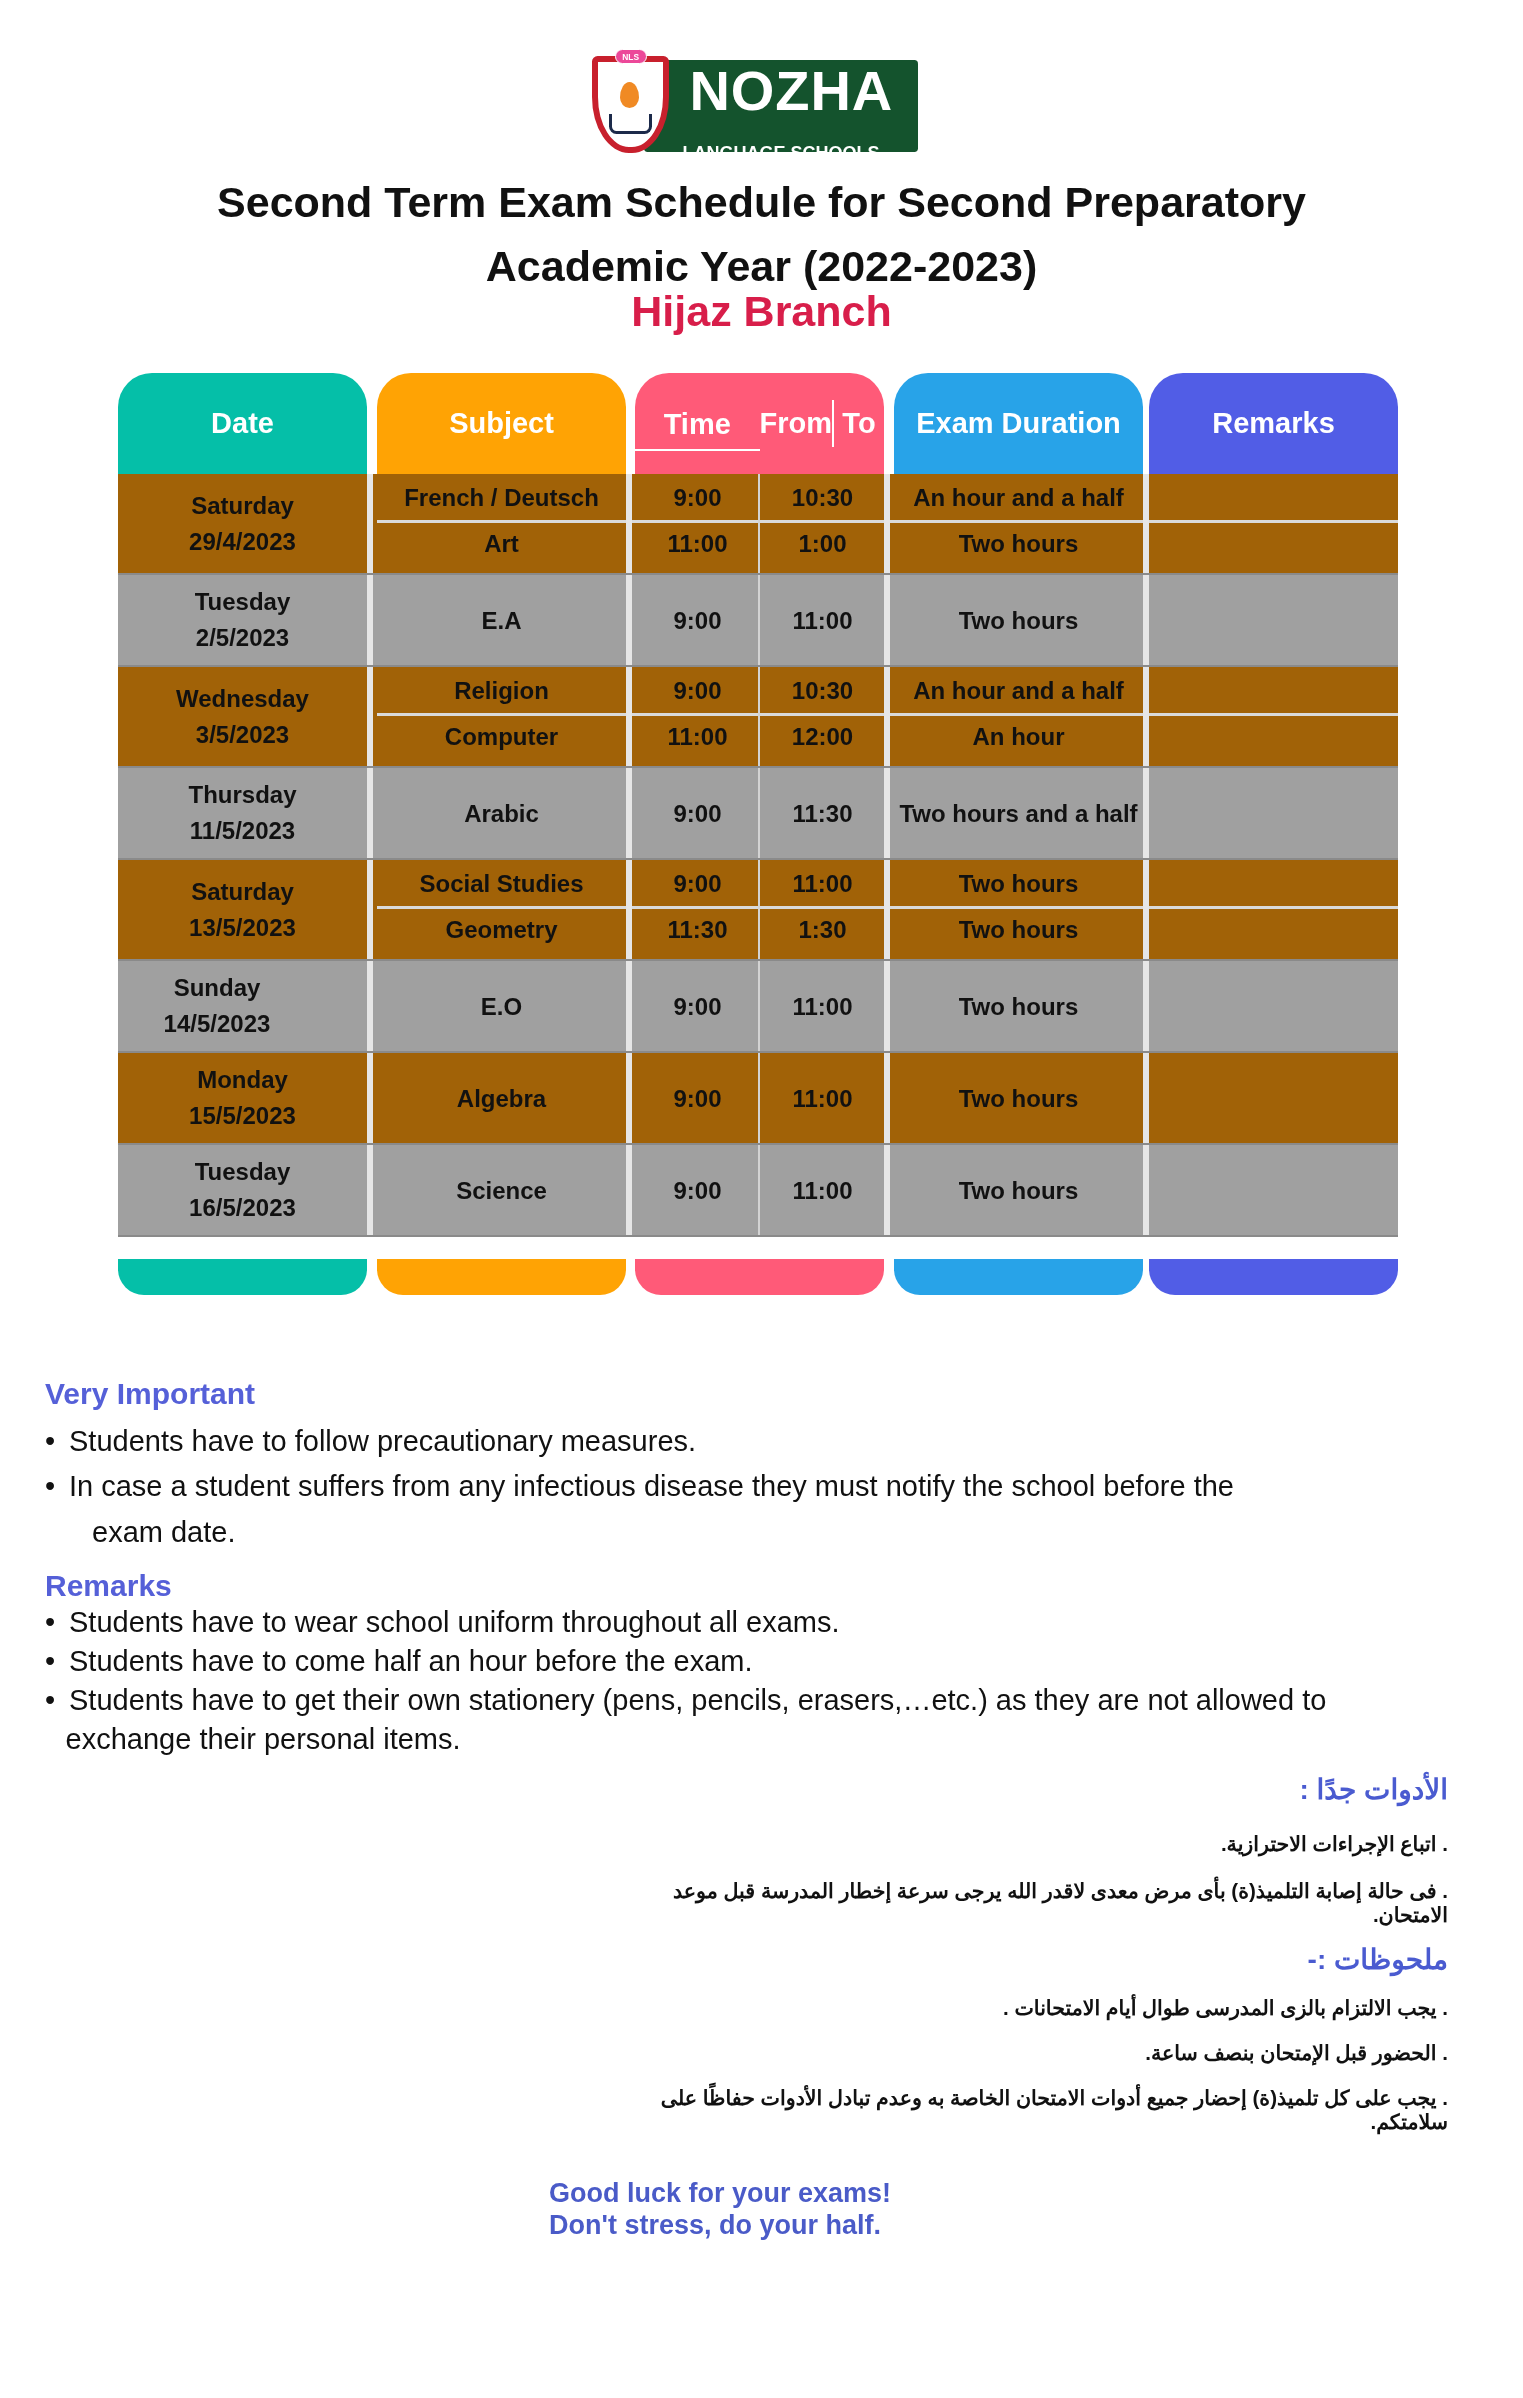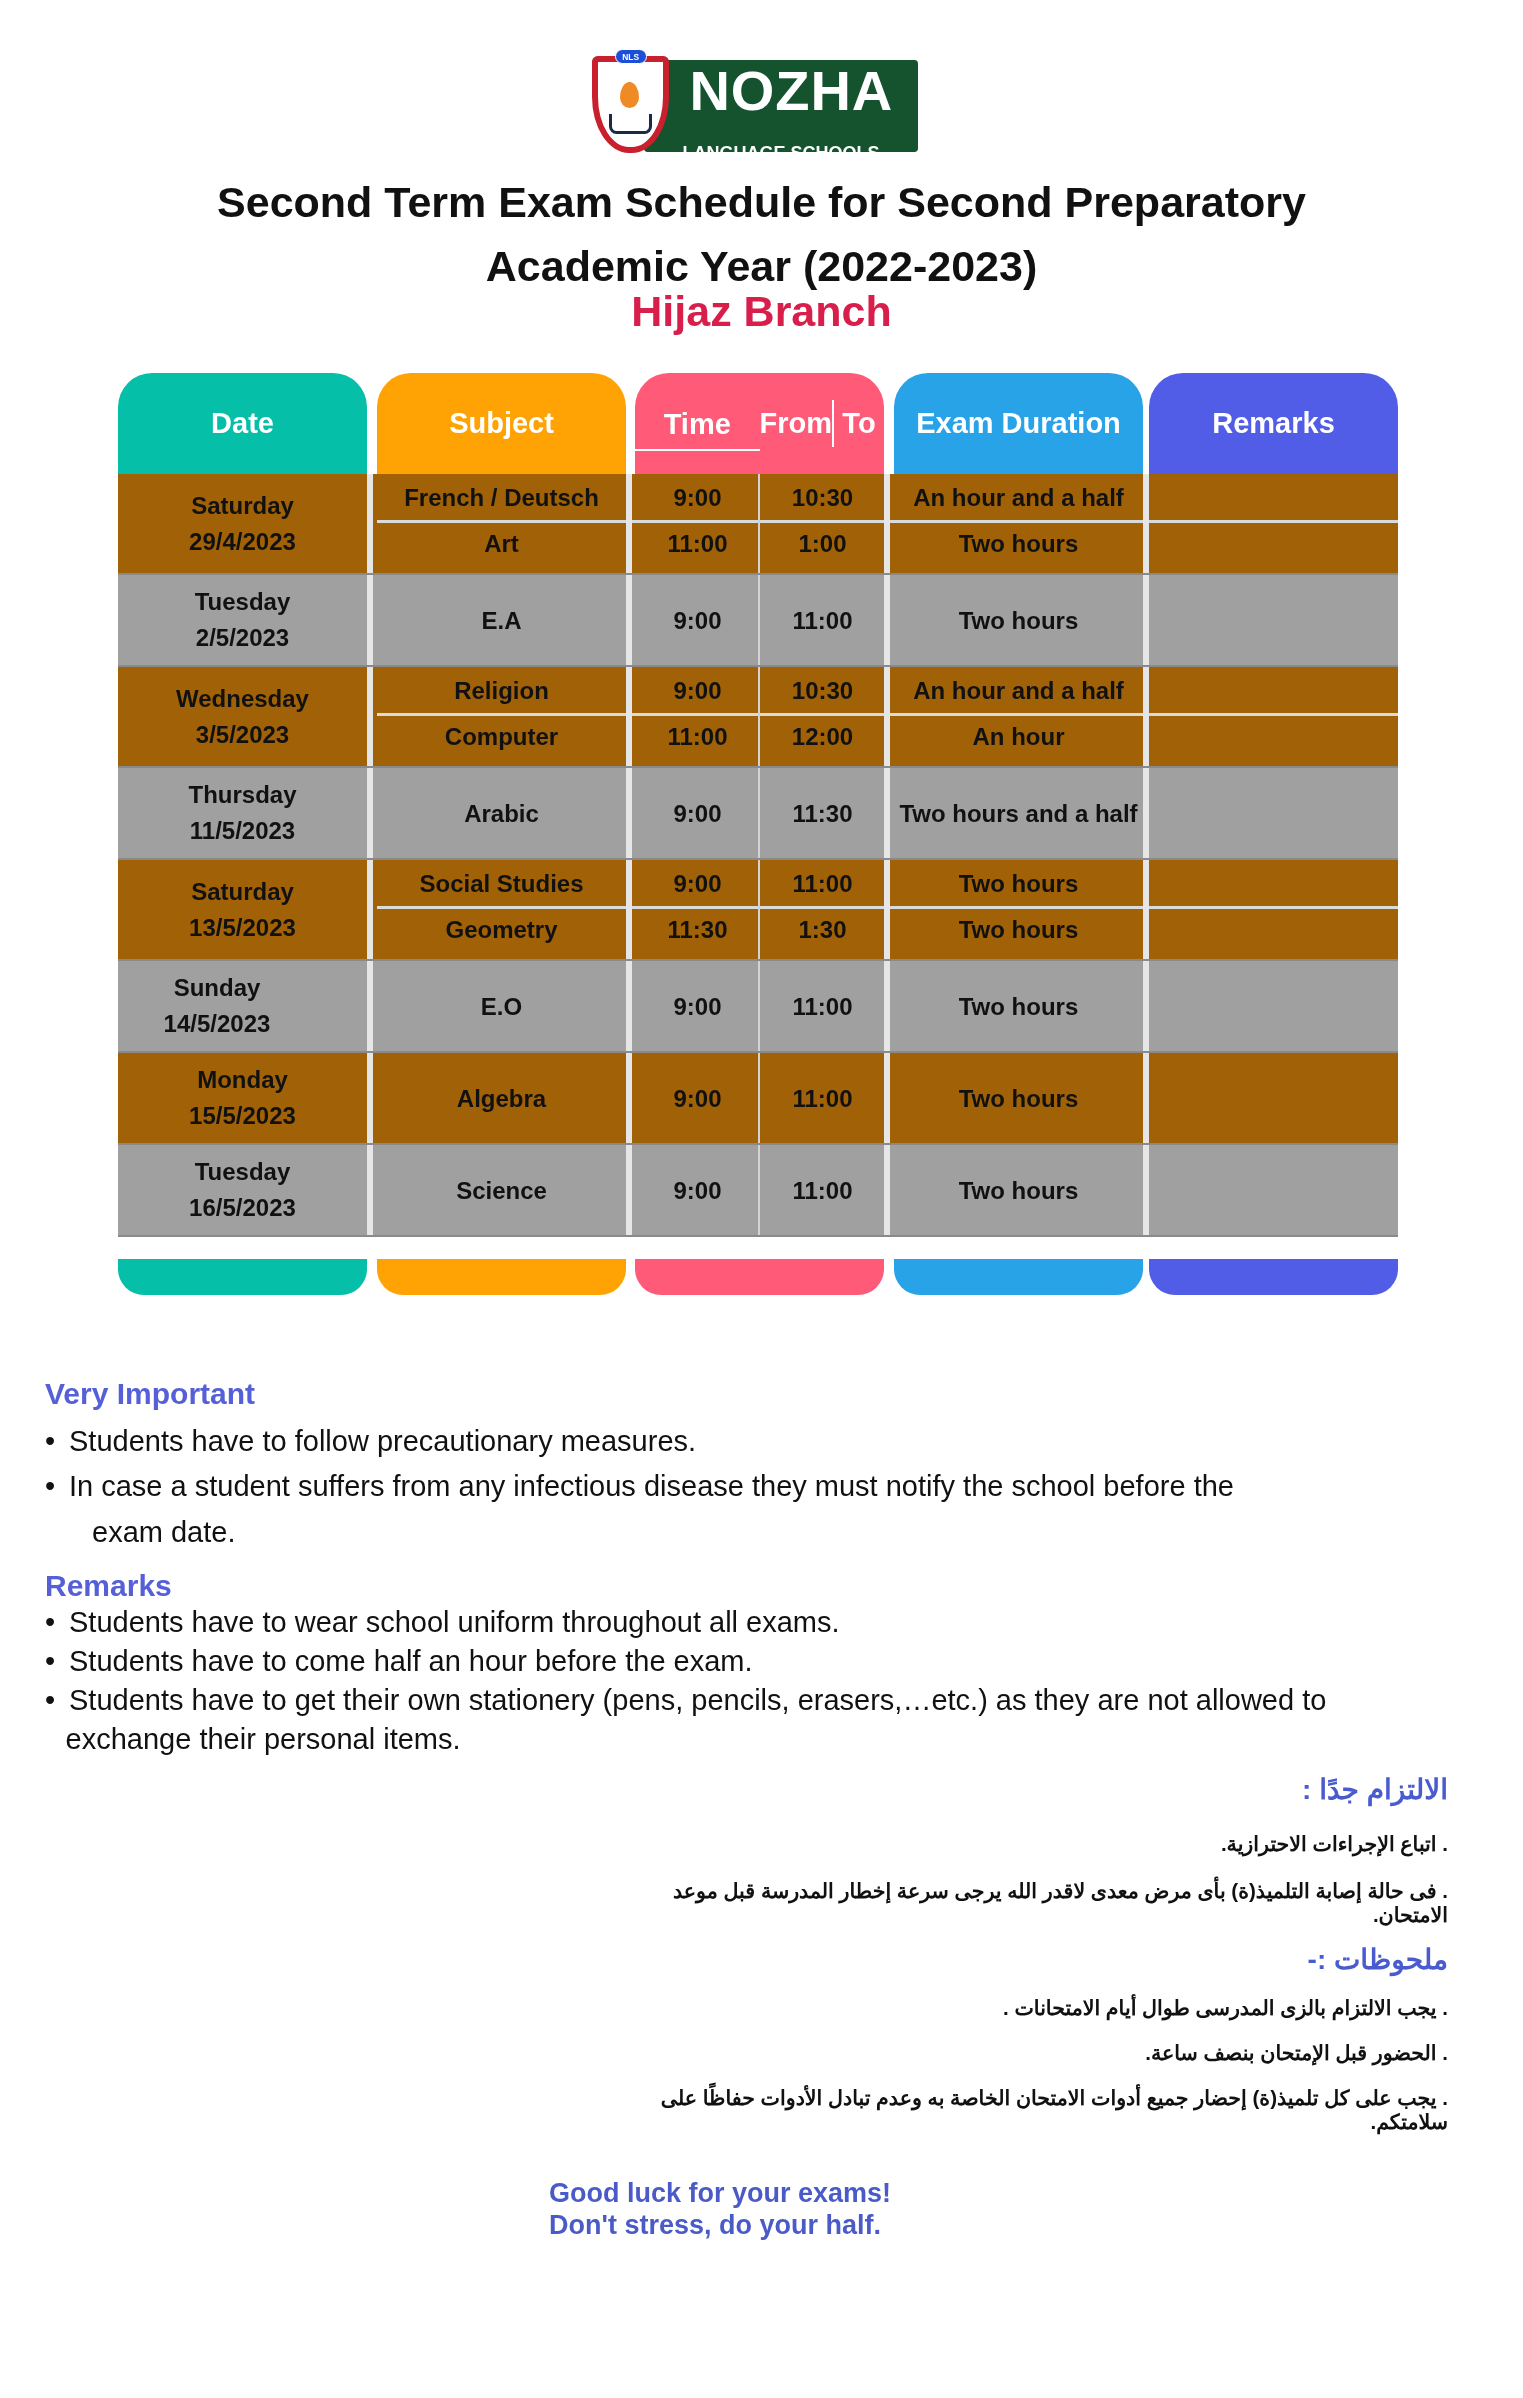--- a/index.html
+++ b/index.html
@@ -1,21 +1,21 @@
 <!DOCTYPE html>
 <html style="font-size:15px"><head>
 <meta charset="utf-8">
 <style>
   * { box-sizing: border-box; margin: 0; padding: 0; }
   body { width: 1523px; height: 2399px; background: #ffffff; font-family: "Liberation Sans", sans-serif; color: #111; position: relative; overflow: hidden; }
 
   
   .logo { position: absolute; left: 588px; top: 52px; width: 337px; height: 103px; }
   .logo .shield { position: absolute; left: 3.7px; top: 3.7px; width: 77px; height: 97px; background: #fff; border: 6.6px solid #c8202d; border-radius: 5.6px 5.6px 37px 37px / 5.6px 5.6px 56px 56px; z-index: 2; }
-  .logo .shield .nls { position: absolute; left: 17px; top: -13px; width: 32px; height: 15px; background: #1d4ed8; color: #fff; font-size: 8.4px; font-weight: bold; text-align: center; line-height: 15px; border-radius: 7.5px; border: 1.9px solid #fff; }
+  .logo .shield .nls { position: absolute; left: 17px; top: -13px; width: 32px; height: 15px; background: #ec4899; color: #fff; font-size: 8.4px; font-weight: bold; text-align: center; line-height: 15px; border-radius: 7.5px; border: 1.9px solid #fff; }
   .logo .shield .flame { position: absolute; left: 22.5px; top: 20.6px; width: 19px; height: 26px; background: #f08a24; border-radius: 50% 50% 50% 50% / 60% 60% 40% 40%; }
   .logo .shield .book { position: absolute; left: 11.2px; top: 52px; width: 43px; height: 20.6px; border-bottom: 3.7px solid #1c2a4a; border-left: 3.7px solid #1c2a4a; border-right: 3.7px solid #1c2a4a; border-radius: 0 0 7.5px 7.5px; }
   .logo .banner { position: absolute; left: 56px; top: 7.5px; width: 274px; height: 92px; background: #14532d; border-radius: 3.7px; color: #fff; text-align: center; padding-left: 20.6px; }
   .logo .banner .name { font-size: 56px; font-weight: bold; line-height: 62px; letter-spacing: 0.9px; }
   .logo .banner .sub { font-size: 18px; font-weight: bold; line-height: 19px; margin-top: 22px; }
 
   .title { position: absolute; left: 0; width: 1523px; text-align: center; font-weight: bold; color: #111; font-size: 43px; line-height: 52px; }
   .title.t1 { top: 176px; }
   .title.t2 { top: 240px; }
   .branch { position: absolute; left: 0; width: 1523px; top: 287px; text-align: center; font-weight: bold; font-size: 43px; color: #d81e4a; }
@@ -273,21 +273,21 @@
   <div class="bl">Students have to follow precautionary measures.</div>
   <div class="bl">In case a student suffers from any infectious disease they must notify the school before the</div>
   <div style="font-size:29px;line-height:47px;padding-left:47px">exam date.</div>
   <div class="nh" style="margin-top:13px;margin-bottom:0">Remarks</div>
   <div class="bl tight">Students have to wear school uniform throughout all exams.</div>
   <div class="bl tight">Students have to come half an hour before the exam.</div>
   <div class="bl tight">Students have to get their own stationery (pens, pencils, erasers,…etc.) as they are not allowed to</div>
   <div style="font-size:29px;line-height:39px;padding-left:20.6px">exchange their personal items.</div>
 </div>
 
-<div class="ar h" style="top:1773px">الالتزام جدًا :</div>
+<div class="ar h" style="top:1773px">الأدوات جدًا :</div>
 <div class="ar" style="top:1832px">. اتباع الإجراءات الاحترازية.</div>
 <div class="ar" style="top:1879px">. فى حالة إصابة التلميذ(ة) بأى مرض معدى لاقدر الله يرجى سرعة إخطار المدرسة قبل موعد الامتحان.</div>
 <div class="ar h" style="top:1943px">ملحوظات :-</div>
 <div class="ar" style="top:1996px">. يجب الالتزام بالزى المدرسى طوال أيام الامتحانات .</div>
 <div class="ar" style="top:2041px">. الحضور قبل الإمتحان بنصف ساعة.</div>
 <div class="ar" style="top:2086px">. يجب على كل تلميذ(ة) إحضار جميع أدوات الامتحان الخاصة به وعدم تبادل الأدوات حفاظًا على سلامتكم.</div>
 
 <div class="goodluck">
   <div>Good luck for your exams!</div>
   <div>Don't stress, do your half.</div>

